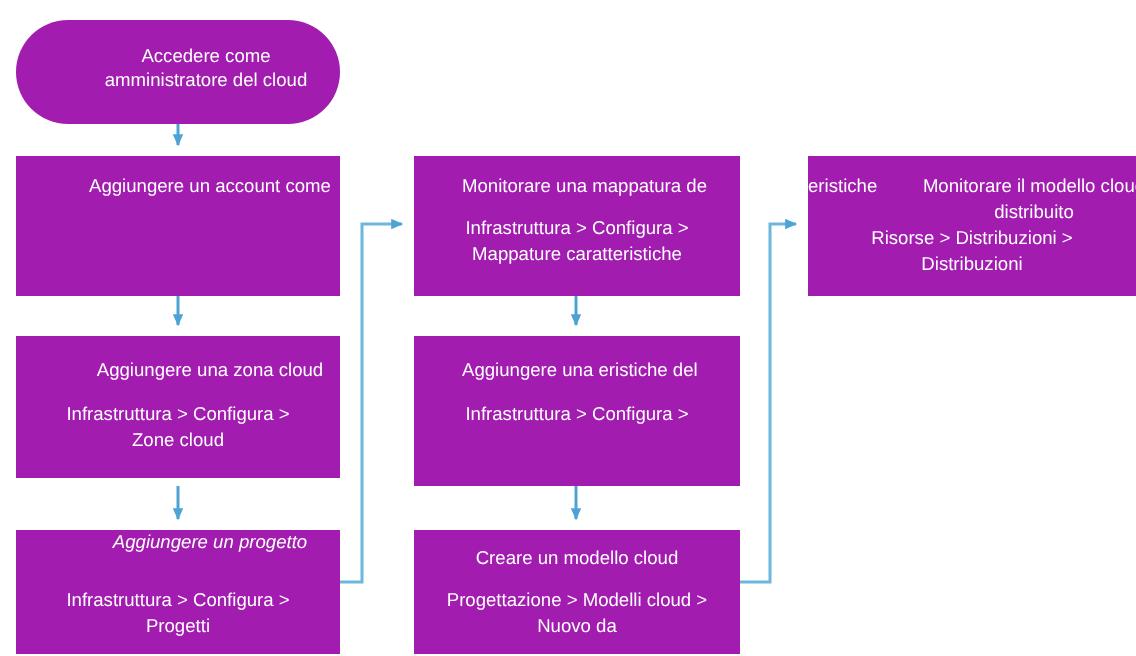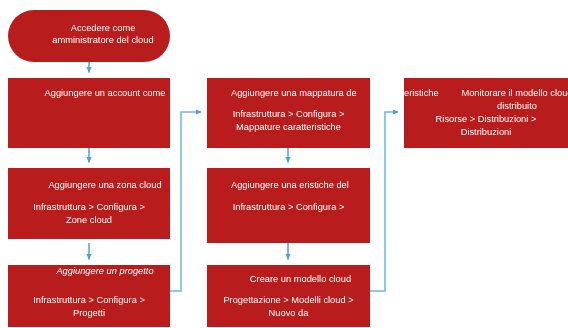--- a/index.html
+++ b/index.html
@@ -27,21 +27,21 @@
     left: 0;
     top: 0;
     width: 568px;
     height: 328px;
     overflow: visible;
   }
 
   
   .node {
     position: absolute;
-    background: #b91c1c;
+    background: #a21caf;
     box-sizing: border-box;
     color: #ffffff;
     overflow: visible;
   }
   .node.clip {
     overflow: hidden;
   }
   .node.pill {
     border-radius: 34px;
   }
@@ -137,21 +137,21 @@
     text-align: left;
   }
   #n-imgmap .path { top: 33px; }
 
   #n-template {
     left: 207px;
     top: 265px;
     width: 163px;
     height: 62px;
   }
-  #n-template .title { top: 8px; padding-left: 12px; }
+  #n-template .title { top: 8px; padding-left: 0px; }
   #n-template .path  { top: 29px; }
 
   
   #n-monitor {
     left: 404px;
     top: 78px;
     width: 164px;
     height: 70px;
   }
   #n-monitor .title {
@@ -242,21 +242,21 @@
 
   <div class="node" id="n-project">
     <div class="title">Aggiungere un progetto</div>
     <div class="path">
       <div>Infrastruttura &gt; Configura &gt;</div>
       <div>Progetti</div>
     </div>
   </div>
 
   <div class="node clip" id="n-featmap">
-    <div class="title">Aggiungere una mappatura de</div>
+    <div class="title">Monitorare una mappatura de</div>
     <div class="path">
       <div>Infrastruttura &gt; Configura &gt;</div>
       <div>Mappature caratteristiche</div>
     </div>
   </div>
 
   <div class="node clip" id="n-imgmap">
     <div class="title">Aggiungere una eristiche del</div>
     <div class="path">
       <div>Infrastruttura &gt; Configura &gt;</div>

